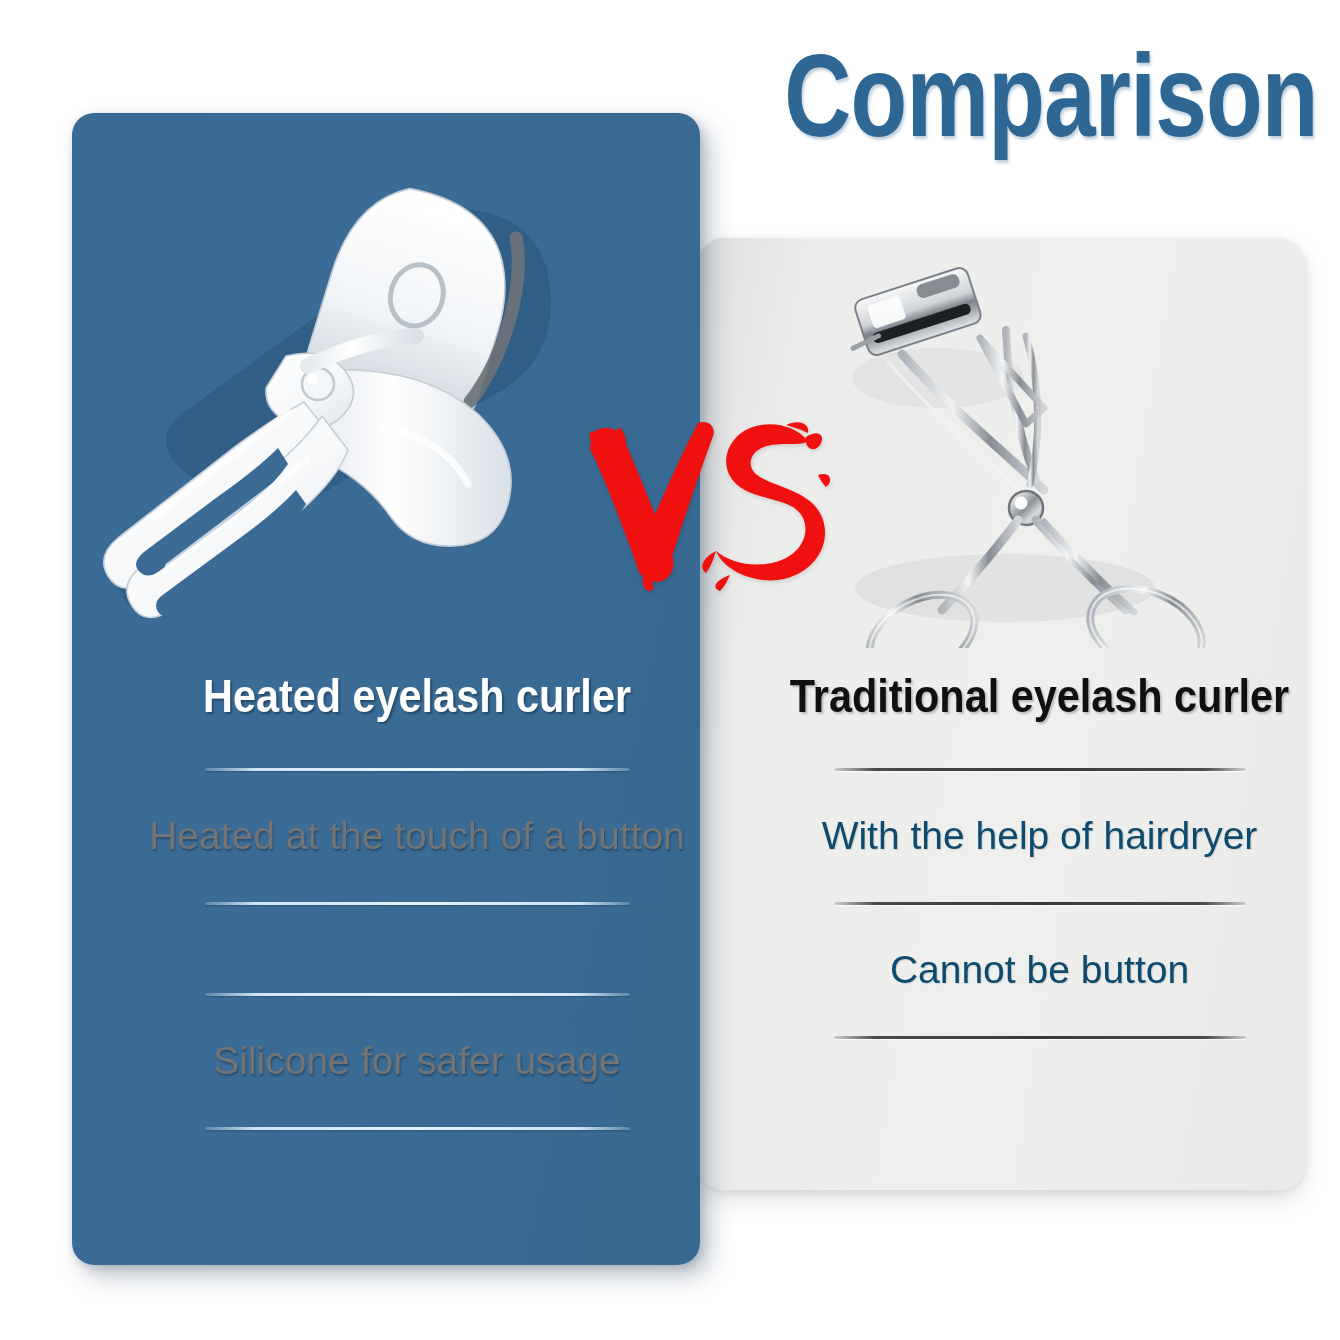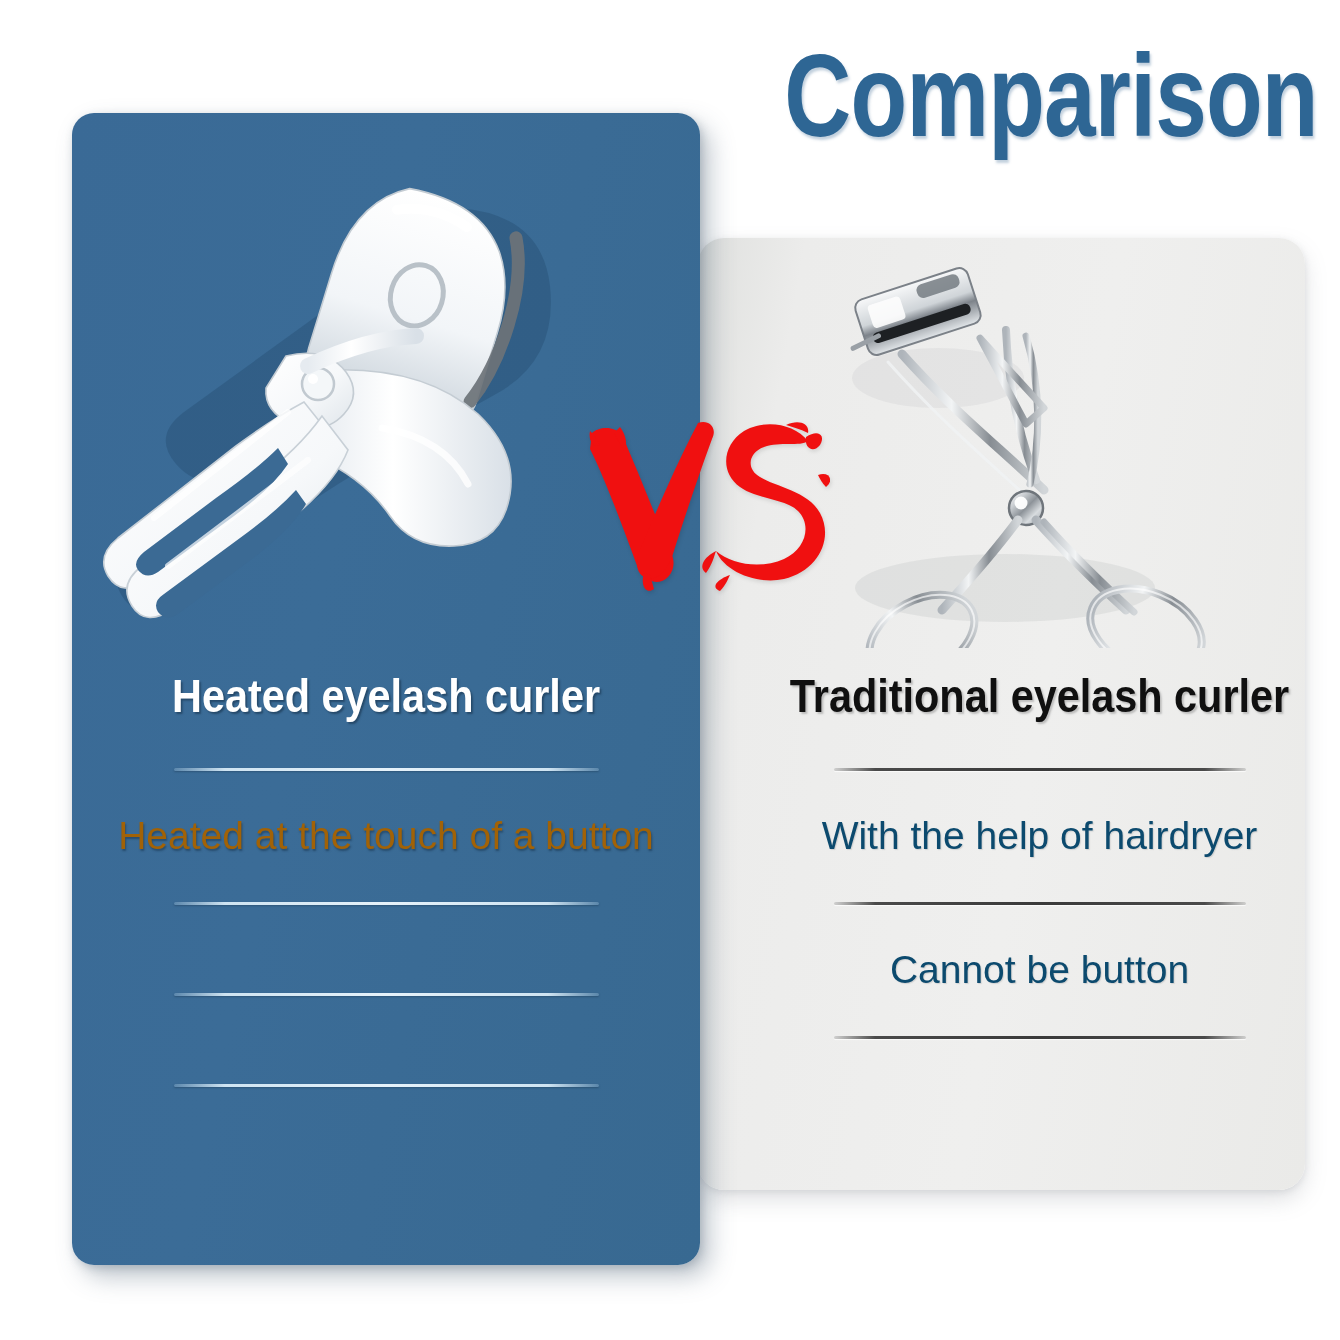--- a/index.html
+++ b/index.html
@@ -42,21 +42,21 @@
   #traditional-curler{ left:810px; top:258px; width:400px; height:390px; }
 
   
   #vs-mark{
     position:absolute; left:560px; top:415px; width:250px; height:190px;
     filter:drop-shadow(1px 2px 2px rgba(0,0,0,.12));
   }
 
   
   .col{position:absolute;}
-  #left-col{ left:52px; top:672px; width:628px; }
+  #left-col{ left:52px; top:672px; width:628px;padding-left:31px; }
   #right-col{ left:716px; top:672px; width:607px; }
 
   .heading{
     text-align:center; white-space:nowrap;
     font-family:"Liberation Sans Narrow","Liberation Sans",sans-serif;
     font-weight:700; font-size:46px; line-height:1.05;
   }
   #left-col .heading{
     color:#ffffff;
     transform:scaleX(0.90);
@@ -77,21 +77,21 @@
   #right-col .rule{
     width:412px;
     background:linear-gradient(90deg,rgba(120,120,120,.25),#4a4a4a 10%,#3a3a3a 50%,#4a4a4a 90%,rgba(120,120,120,.25));
     box-shadow:0 1px 1px rgba(255,255,255,.75);
   }
 
   .item{
     text-align:center; white-space:nowrap;
     font-size:39px; line-height:1.1; font-weight:400;
   }
-  #left-col .item{ color:#a16207; text-shadow:1px 2px 2px rgba(20,45,70,.5); }
+  #left-col .item{ color:#737373; text-shadow:1px 2px 2px rgba(20,45,70,.5); }
   #right-col .item{ color:#0c4a6e; text-shadow:1px 1px 1px rgba(190,190,190,.6); }
 
   .gap-a{height:48px;}   
   .gap-b{height:44px;}   
   .gap-c{height:44px;}   
 </style>
 </head>
 <body>
 
 <div class="stage">
@@ -257,20 +257,21 @@
     <div class="gap-a"></div>
     <div class="rule"></div>
     <div class="gap-b"></div>
     <div class="item">Heated at the touch of a button</div>
     <div class="gap-c"></div>
     <div class="rule"></div>
     <div class="gap-b"></div>
     <div class="gap-c"></div>
     <div class="rule"></div>
     <div class="gap-b"></div>
+    <div class="item">Silicone for safer usage</div>
     <div class="gap-c"></div>
     <div class="rule"></div>
     <div class="gap-b"></div>
   </div>
 
   <div id="right-col" class="col">
     <div class="heading">Traditional eyelash curler</div>
     <div class="gap-a"></div>
     <div class="rule"></div>
     <div class="gap-b"></div>

